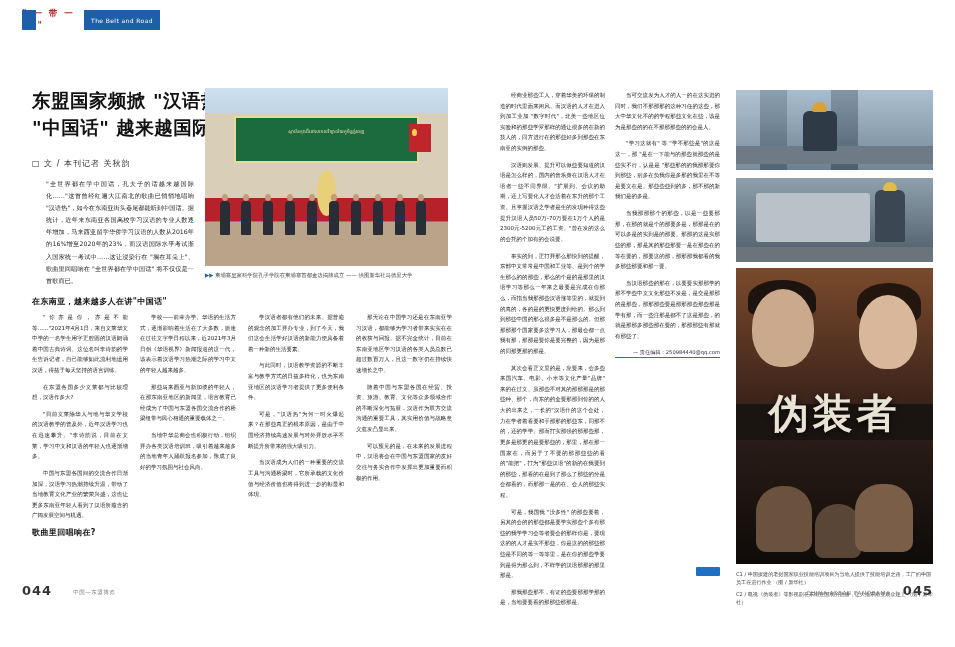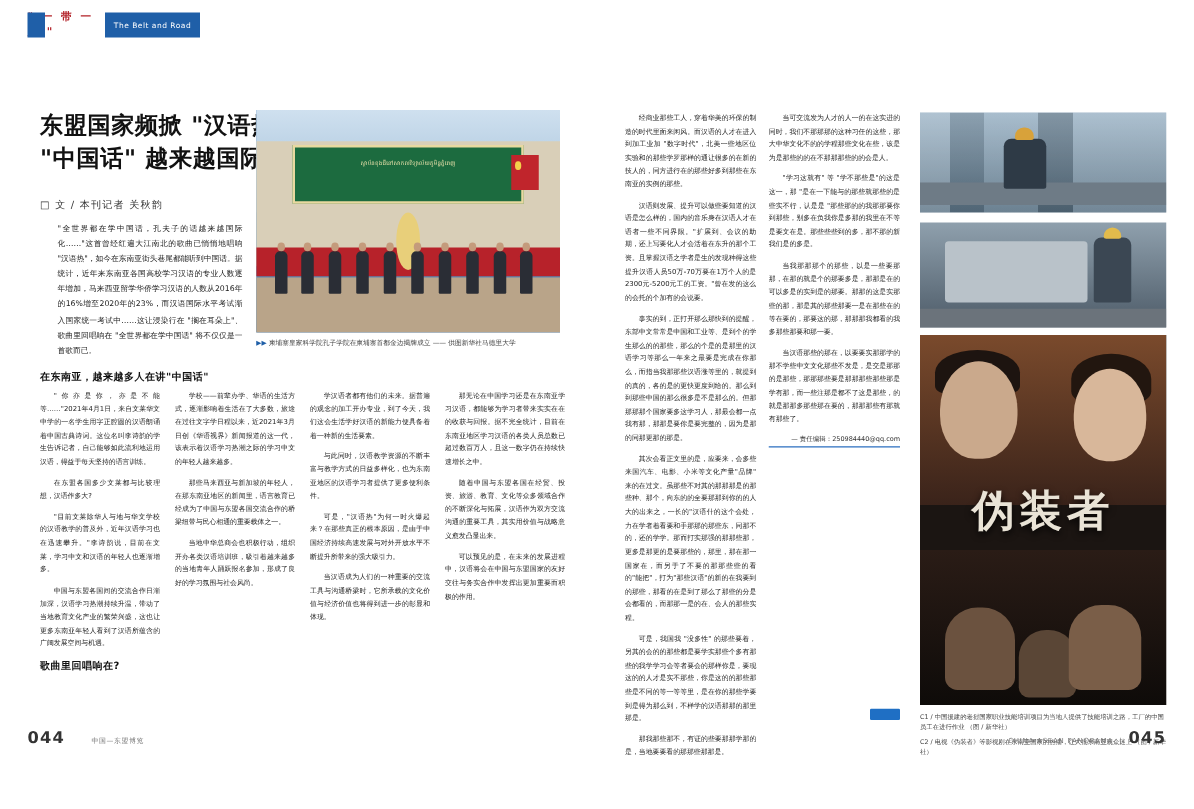--- a/index.html
+++ b/index.html
@@ -78,21 +78,21 @@
   .rp2 .worker{position:absolute;right:14%;top:14%;width:30px;height:52px;background:#3b4753;border-radius:6px 6px 2px 2px;}
   .rp2 .worker:before{content:"";position:absolute;left:8px;top:-8px;width:14px;height:9px;background:#e2bb4c;border-radius:7px 7px 2px 2px;}
   .rp2 .floor{position:absolute;left:0;bottom:0;width:100%;height:18%;background:#6b737b;}
 
   .rp3{position:absolute;left:258px;top:228px;width:197px;height:296px;background:#1b1512;overflow:hidden;}
   .rp3 .warm{position:absolute;left:0;top:0;width:100%;height:46%;background:linear-gradient(#7a4a2c,#3a231a);}
   .rp3 .faceA{position:absolute;left:8%;top:7%;width:62px;height:78px;background:#caa98c;border-radius:50% 50% 45% 45%;}
   .rp3 .faceB{position:absolute;right:8%;top:9%;width:58px;height:74px;background:#d8b79a;border-radius:50% 50% 45% 45%;}
   .rp3 .hairA{position:absolute;left:6%;top:4%;width:68px;height:36px;background:#1d1410;border-radius:50% 50% 20% 20%;}
   .rp3 .hairB{position:absolute;right:6%;top:5%;width:64px;height:40px;background:#22160f;border-radius:50% 50% 25% 25%;}
-  .rp3 .title-cn{position:absolute;left:0;top:40%;width:100%;text-align:center;color:#e9e3d6;font-size:34px;font-weight:bold;letter-spacing:4px;text-shadow:0 2px 6px rgba(0,0,0,.8);}
+  .rp3 .title-cn{position:absolute;left:0;top:40%;width:100%;text-align:center;color:#e9e3d6;font-size:40px;font-weight:bold;letter-spacing:4px;text-shadow:0 2px 6px rgba(0,0,0,.8);}
   .rp3 .lower{position:absolute;left:0;bottom:0;width:100%;height:42%;background:linear-gradient(#2a1c16,#0e0b09);}
   .rp3 .manL{position:absolute;left:10%;bottom:4%;width:56px;height:66px;background:#6b523f;border-radius:26px 26px 10px 10px;}
   .rp3 .manR{position:absolute;right:10%;bottom:4%;width:58px;height:68px;background:#7a5e48;border-radius:26px 26px 10px 10px;}
   .rp3 .manC{position:absolute;left:40%;bottom:2%;width:46px;height:54px;background:#5a4636;border-radius:22px 22px 8px 8px;}
 
   .rp-caption{position:absolute;left:258px;top:530px;width:197px;font-size:5.1px;color:#444;line-height:1.65;}
   .rp-caption p{margin:0 0 3px 0;}
 
   
   .folio-left{position:absolute;left:22px;bottom:12px;display:flex;align-items:flex-end;gap:21px;}

